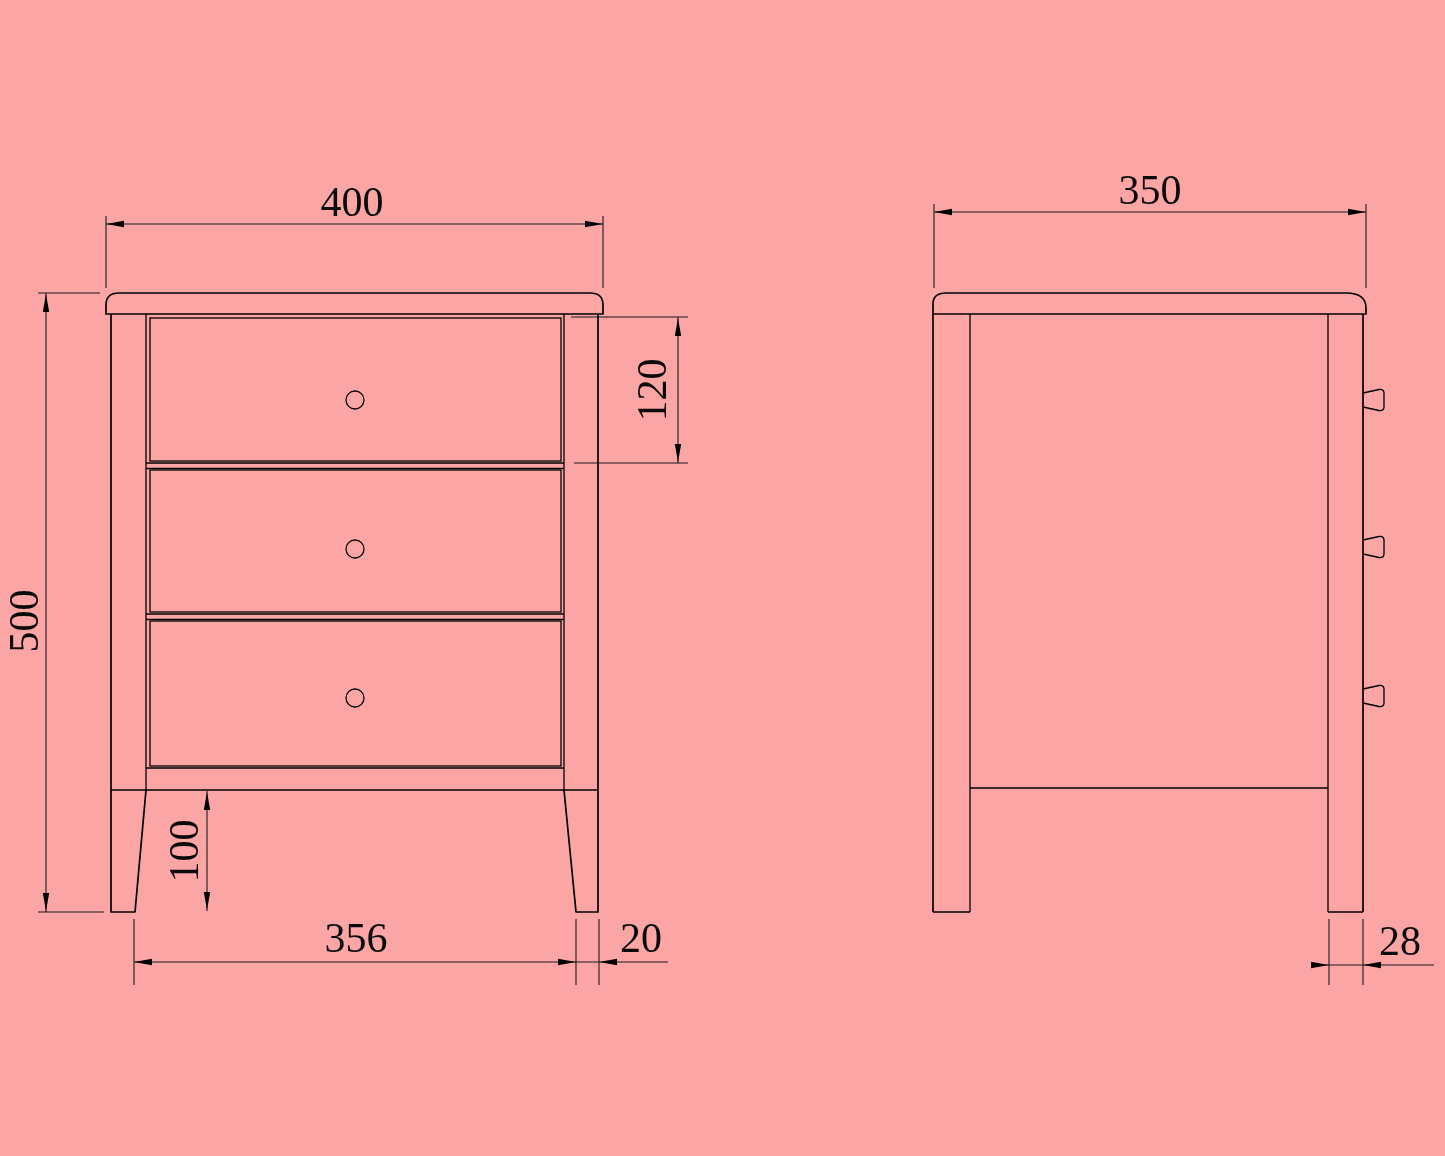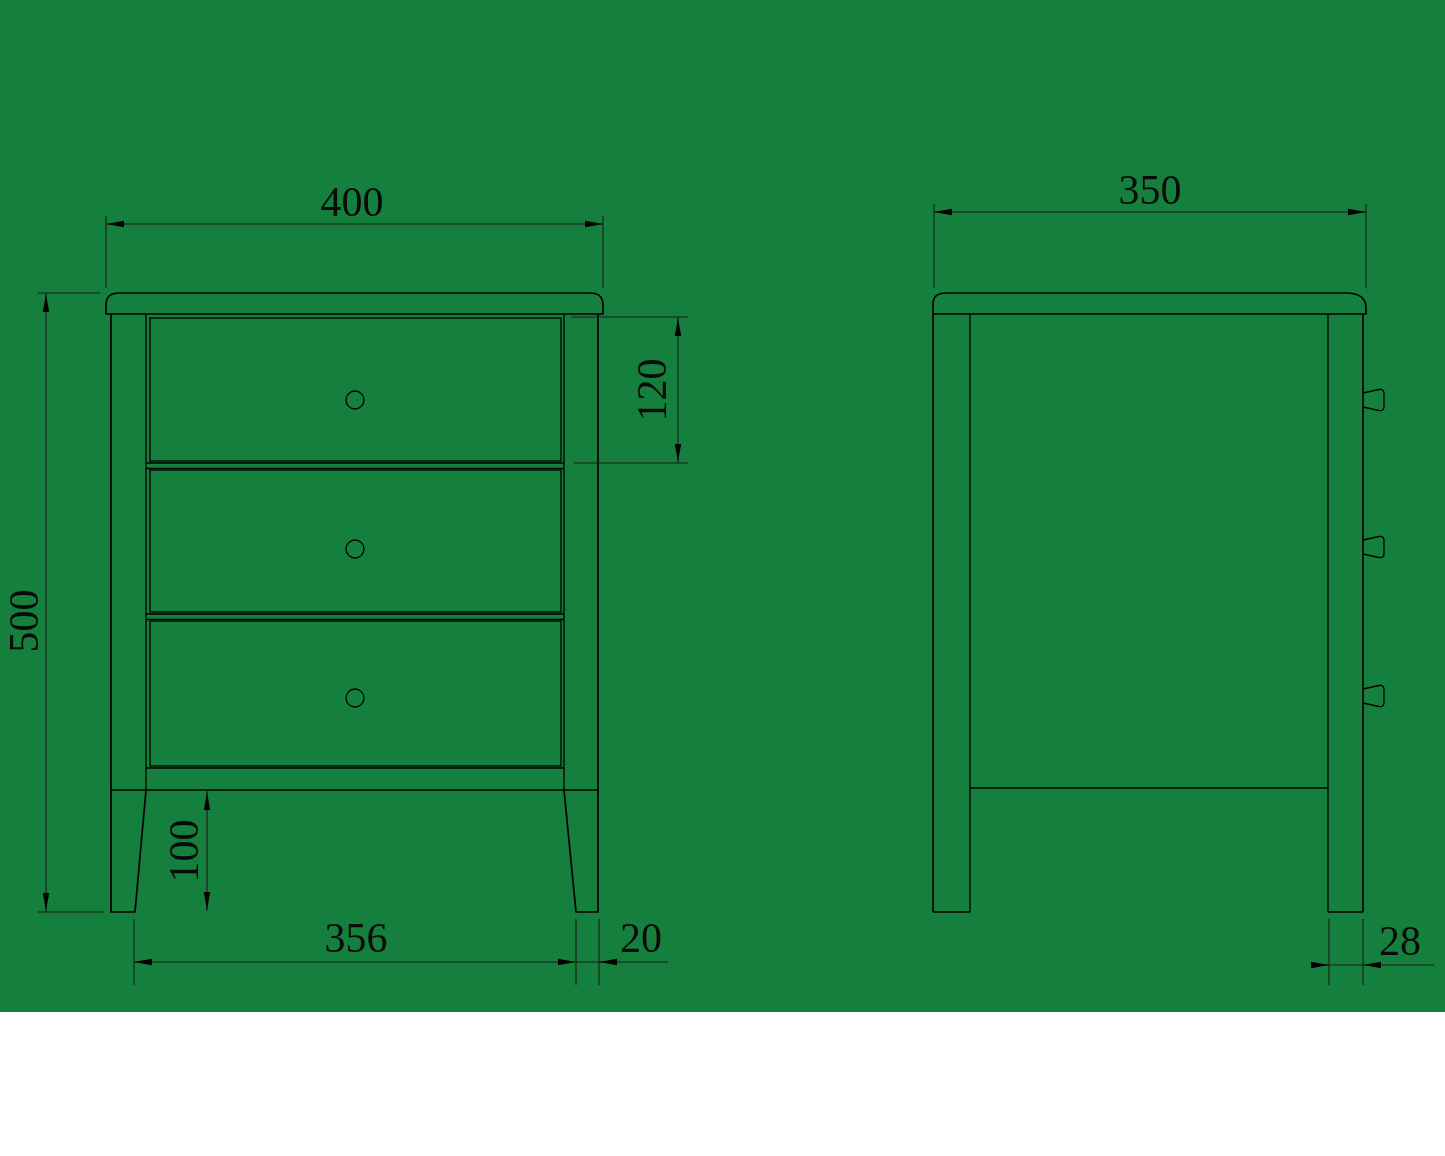--- a/index.html
+++ b/index.html
@@ -1,20 +1,20 @@
 <!DOCTYPE html>
 <html><head>
 <meta charset="utf-8">
 <style>
   html, body { margin: 0; padding: 0; background: #ffffff; }
   .canvas {
     position: relative;
     width: 1445px;
-    height: 1012px;
-    background: #15803d;
+    height: 1156px;
+    background: #fca5a5;
     overflow: hidden;
   }
   svg { display: block; }
   .obj {
     fill: none;
     stroke: #000000;
     stroke-width: 1.7;
     stroke-linecap: butt;
     stroke-linejoin: round;
   }

